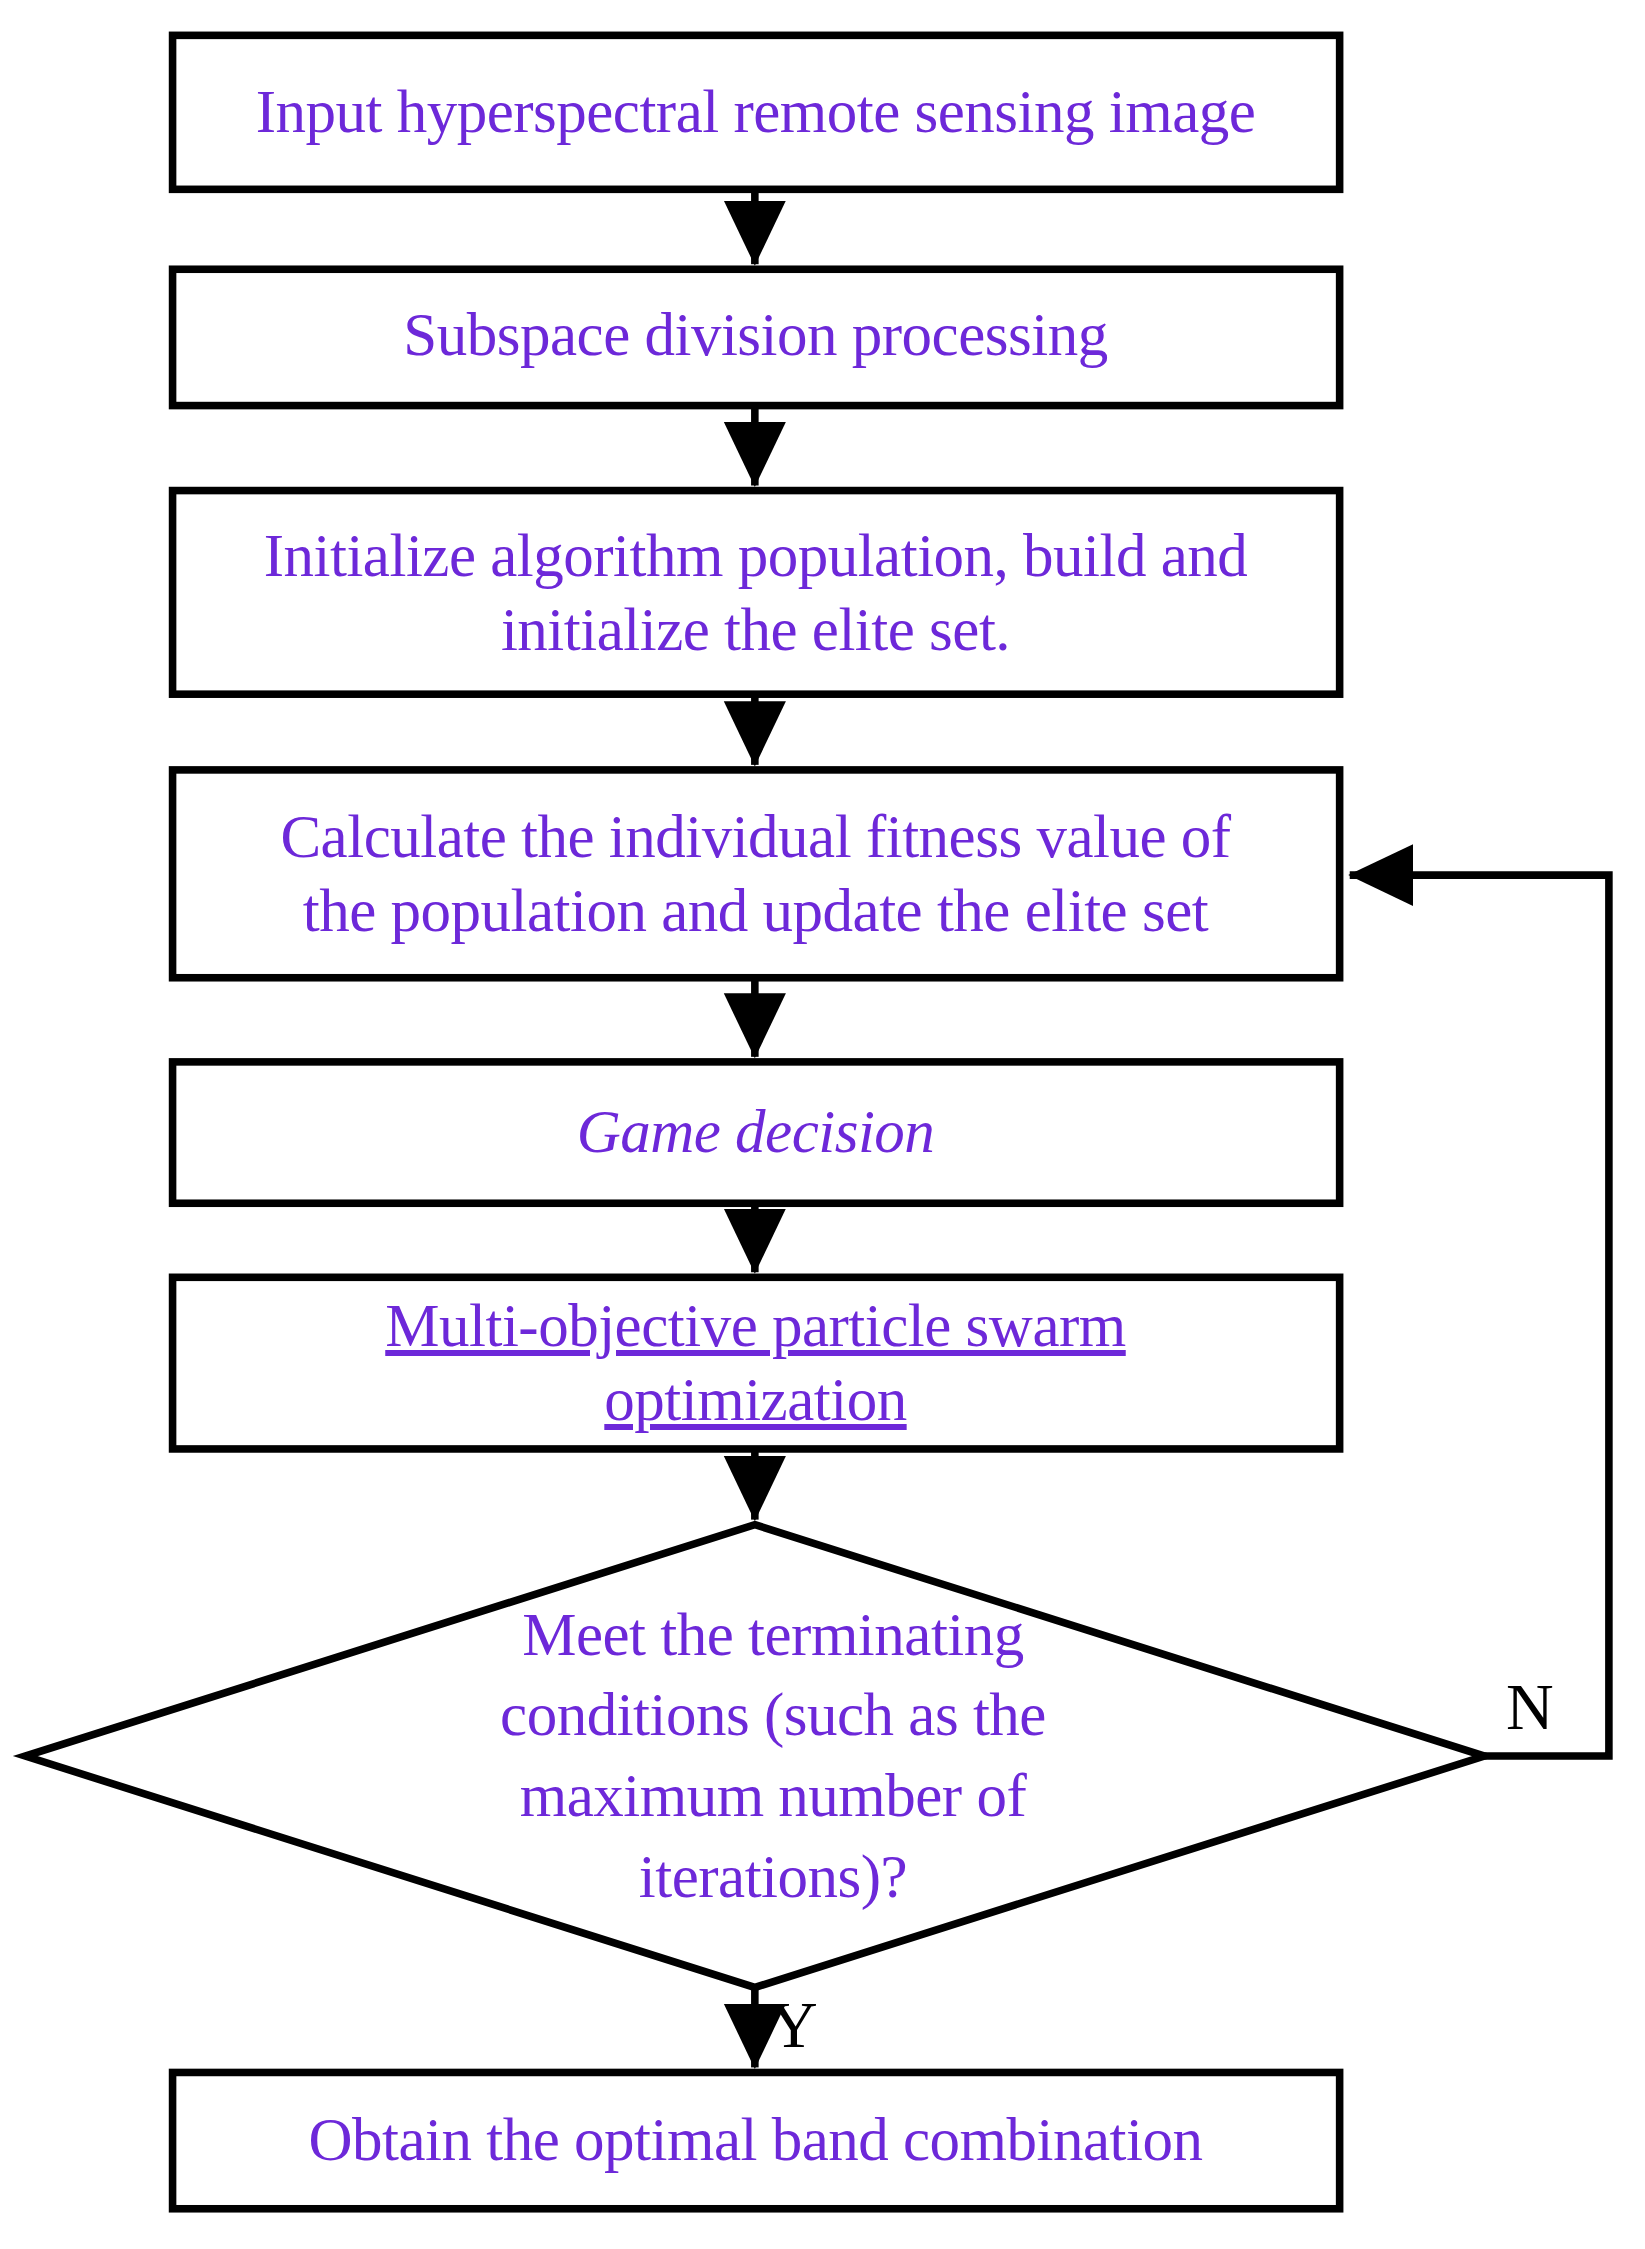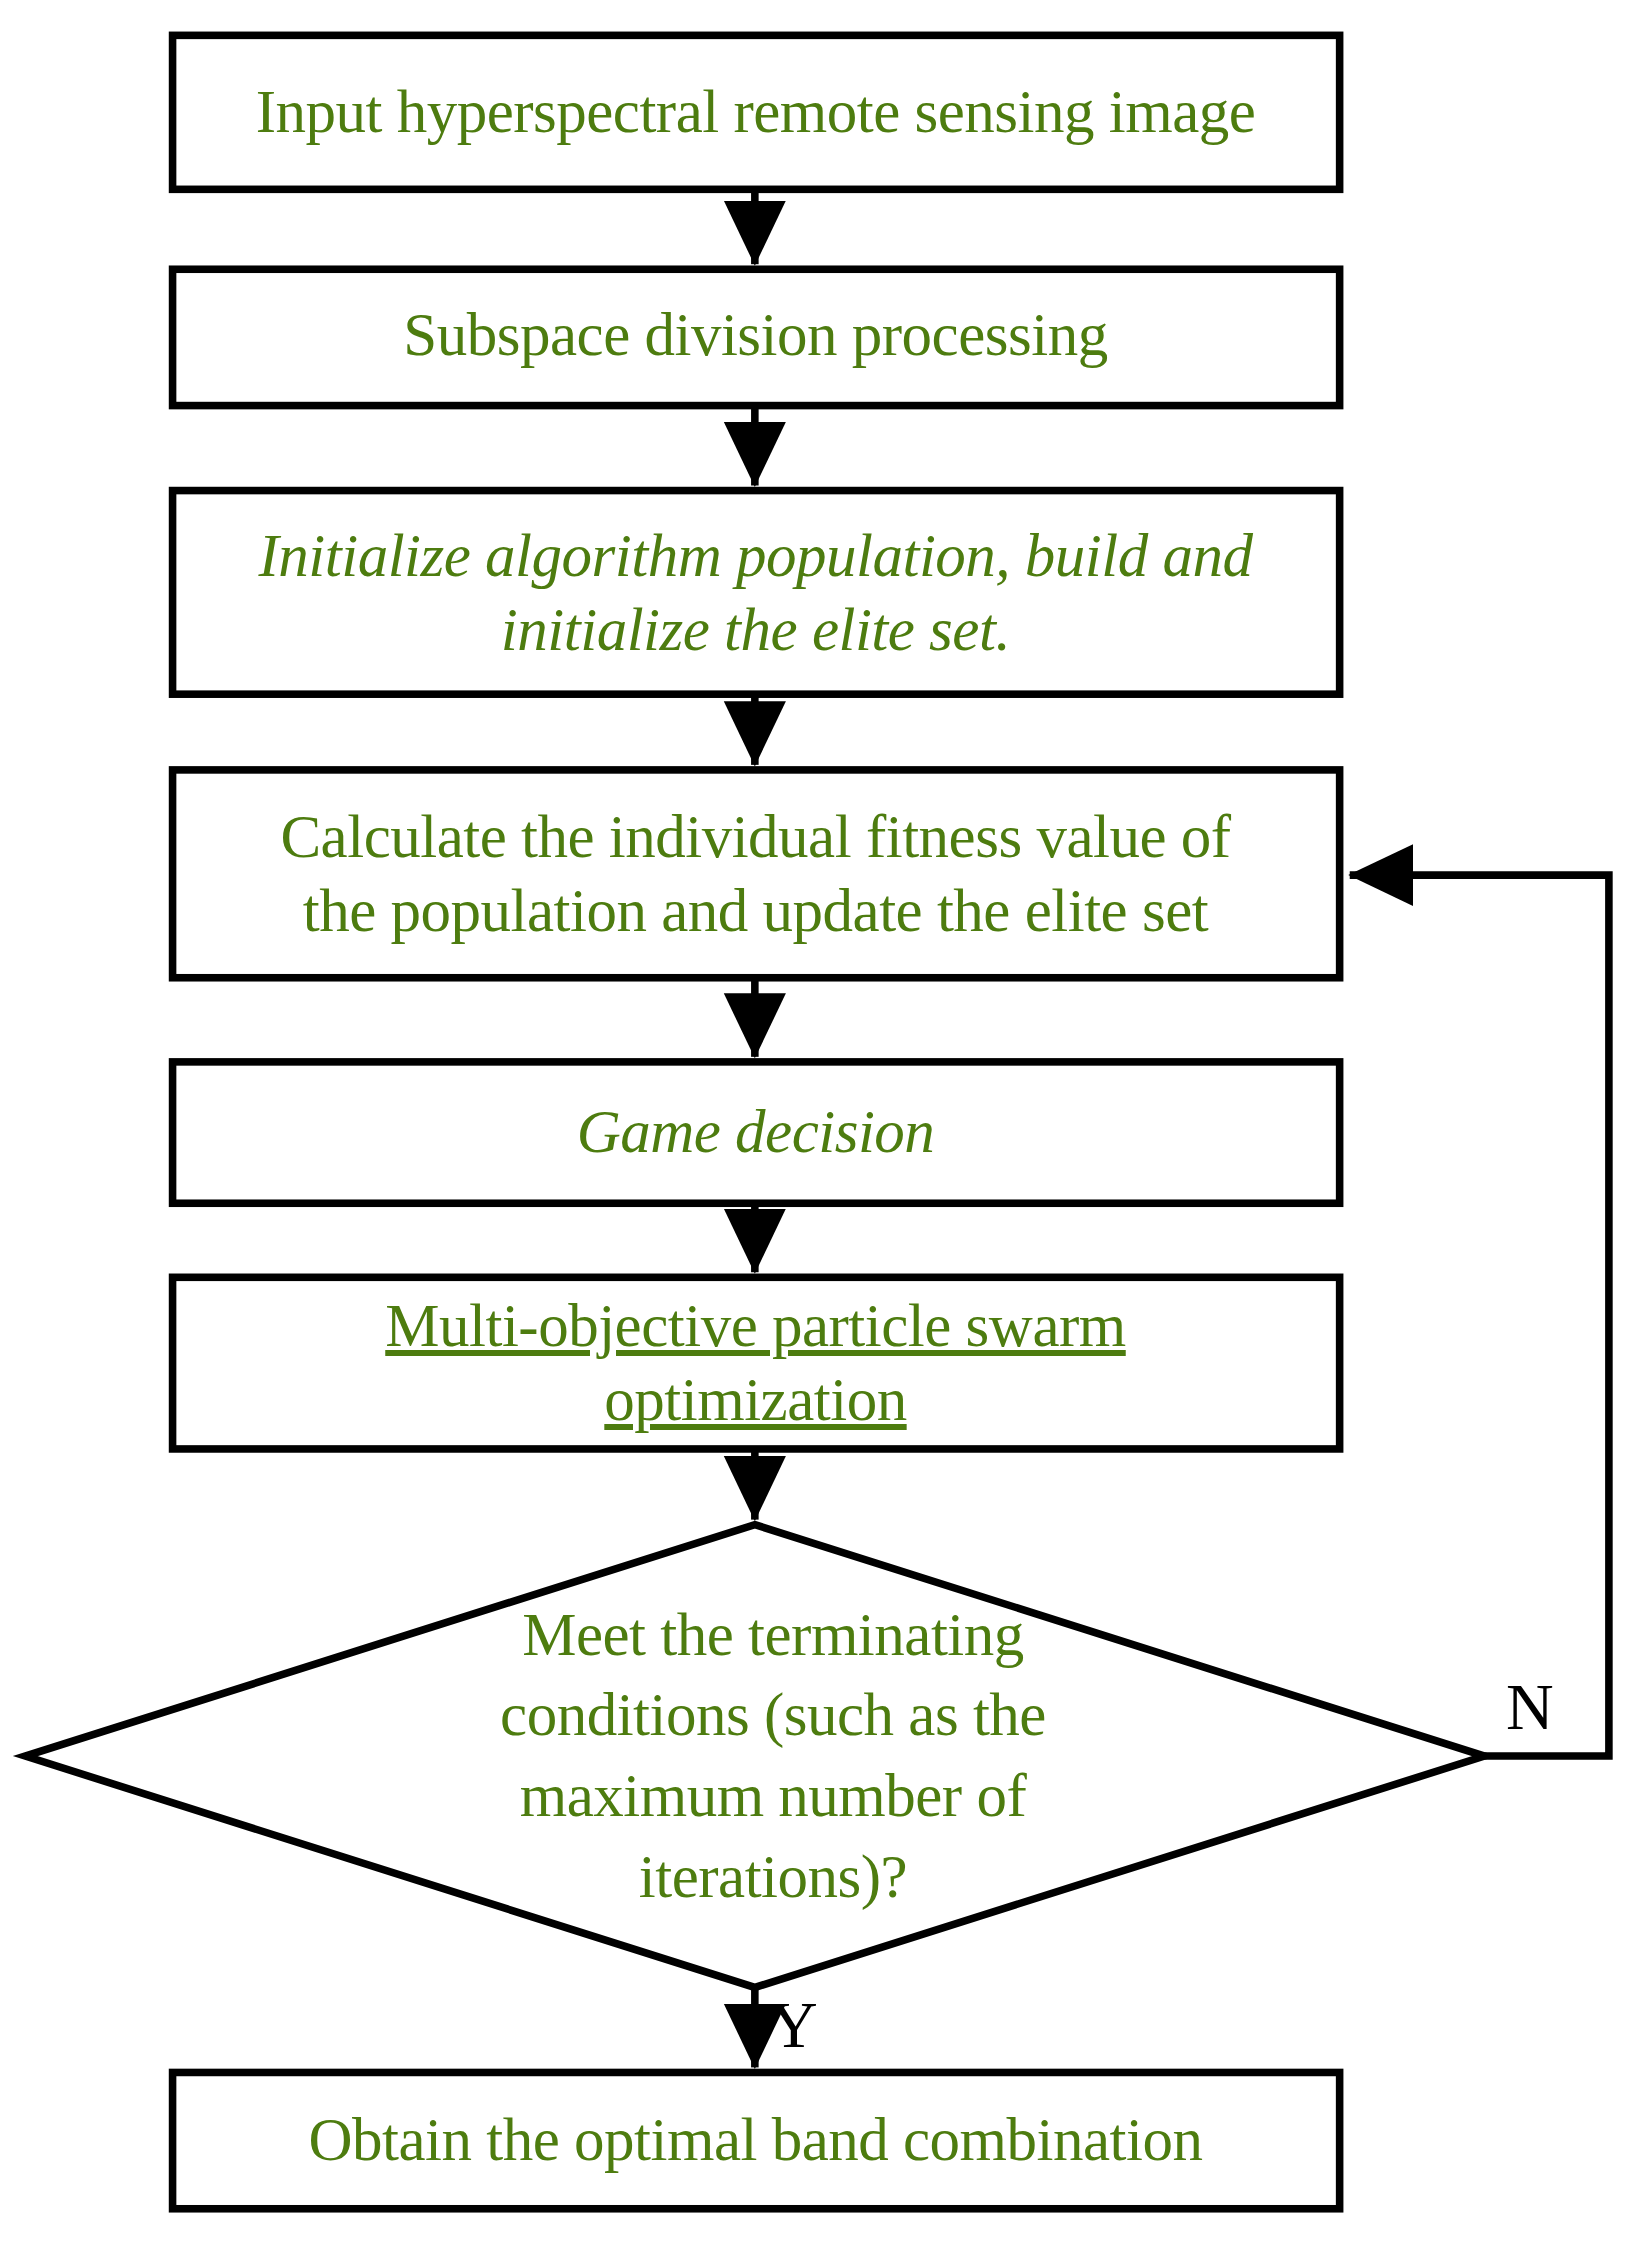--- a/index.html
+++ b/index.html
@@ -24,21 +24,21 @@
     top: 0;
     width: 1646px;
     height: 2250px;
   }
   .node-text {
     position: absolute;
     display: flex;
     align-items: center;
     justify-content: center;
     text-align: center;
-    color: #4d7c0f;
+    color: #6d28d9;
     font-family: "Liberation Serif", "DejaVu Serif", serif;
     font-size: 61px;
     line-height: 1.22;
     letter-spacing: -0.5px;
     white-space: pre-line;
     pointer-events: none;
   }
   .edge-label {
     position: absolute;
     color: #000000;
@@ -90,21 +90,21 @@
 
     <line x1="897" y1="2362" x2="897" y2="2457" stroke="#000000" stroke-width="9" marker-end="url(#arrowhead)"></line>
 
     <path d="M 1764 2087 L 1912 2087 L 1912 1040 L 1604 1040" fill="none" stroke="#000000" stroke-width="9" marker-end="url(#arrowhead)"></path>
   </svg>
 
   <div class="node-text" style="left:189px; top:35px; width:1133px; height:154px;">Input hyperspectral remote sensing image</div>
 
   <div class="node-text" style="left:189px; top:267px; width:1133px; height:136px;text-align:center;">Subspace division processing</div>
 
-  <div class="node-text" style="left:189px; top:491px; width:1133px; height:204px;font-style:italic;">Initialize algorithm population, build and
+  <div class="node-text" style="left:189px; top:491px; width:1133px; height:204px;">Initialize algorithm population, build and
 initialize the elite set.</div>
 
   <div class="node-text" style="left:189px; top:770px; width:1133px; height:208px;">Calculate the individual fitness value of
 the population and update the elite set</div>
 
   <div class="node-text" style="left:189px; top:1062px; width:1133px; height:141px;font-style:italic;">Game decision</div>
 
   <div class="node-text" style="left:189px; top:1277px; width:1133px; height:172px;text-decoration:underline;">Multi-objective particle swarm
 optimization</div>
 

